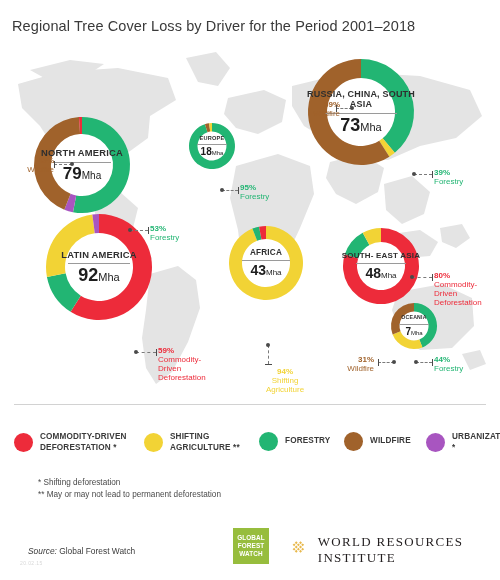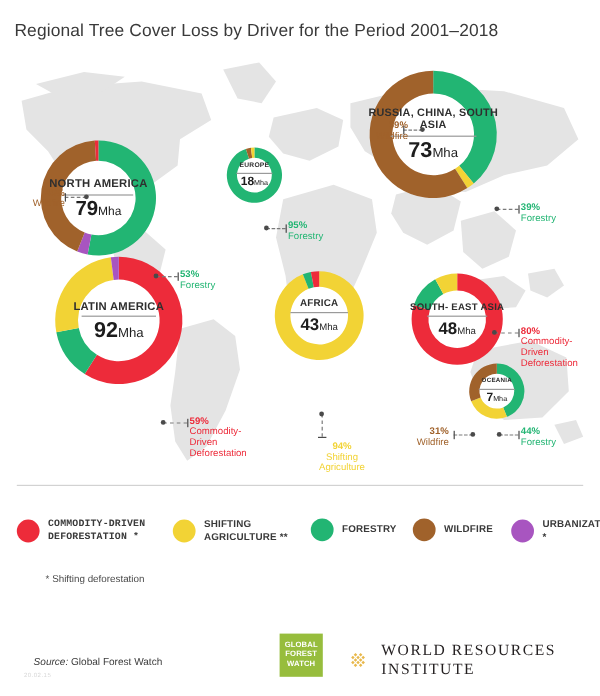--- a/index.html
+++ b/index.html
@@ -75,21 +75,21 @@
     position:absolute;left:233px;top:528px;width:36px;height:36px;
     background:#97BD3D;display:flex;flex-direction:column;
     align-items:center;justify-content:center;
   }
   .gfw span{
     display:block;font-size:6.4px;font-weight:700;color:#ffffff;
     line-height:1.28;letter-spacing:.1px;
   }
 
   
-  .wri{position:absolute;left:288px;top:534px;display:flex;align-items:center;}
+  .wri{position:absolute;left:288px;top:534px;display:flex;}
   .wri-text{
     margin-left:9px;font-family:"Liberation Serif", serif;
     font-size:13px;font-weight:400;color:#231f20;letter-spacing:1.3px;
   }
 </style>
 </head>
 <body>
 
 <div id="page">
 
@@ -291,21 +291,21 @@
           <div class="dash" style="left:416px;top:320px;width:16px"></div>
           <div class="dot" style="left:414px;top:318px"></div>
           <div class="cap" style="left:432px;top:317px;height:7px"></div>
         </div>
       </div>
   </div>
 
   <div class="divider"></div>
 
   <div class="legend" id="legend">
-      <div class="lg-item" style="left: 0px; top: 8px; font-family: Liberation Mono, monospace;">
+      <div class="lg-item" style="left: 0px; top: 8px;">
         <span class="lg-dot" style="background:#ED2B3A"></span>
         <span class="lg-label">COMMODITY-DRIVEN
 DEFORESTATION *</span>
       </div>
       <div class="lg-item" style="left: 130px; top: 8px;">
         <span class="lg-dot" style="background:#F2D335"></span>
         <span class="lg-label">SHIFTING
 AGRICULTURE **</span>
       </div>
       <div class="lg-item" style="left: 245px; top: 8px;">
@@ -316,20 +316,21 @@
         <span class="lg-dot" style="background:#A0622B"></span>
         <span class="lg-label">WILDFIRE</span>
       </div>
       <div class="lg-item" style="left: 412px; top: 8px;">
         <span class="lg-dot" style="background:#A855C0"></span>
         <span class="lg-label">URBANIZATION *</span>
       </div>
     </div>
 
   <div class="foot" style="top:478px">* Shifting deforestation</div>
+  <div class="foot" style="top:490px">** May or may not lead to permanent deforestation</div>
 
   <div class="note" style="top:546px">
     <i>Source:</i><span> Global Forest Watch</span>
   </div>
   <div class="code">20.02.15</div>
 
   <div class="gfw">
     <span>GLOBAL</span>
     <span>FOREST</span>
     <span>WATCH</span>

